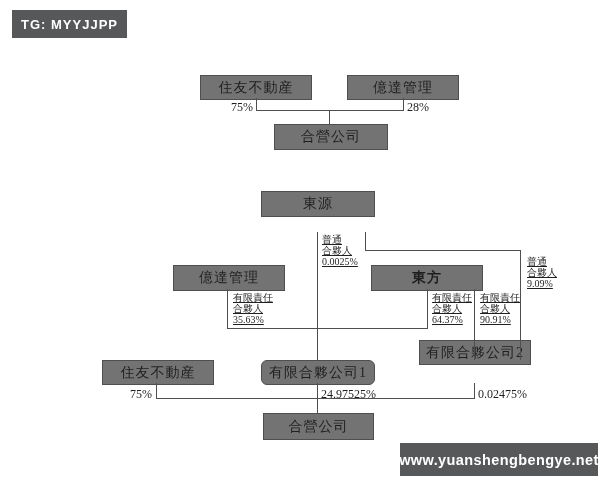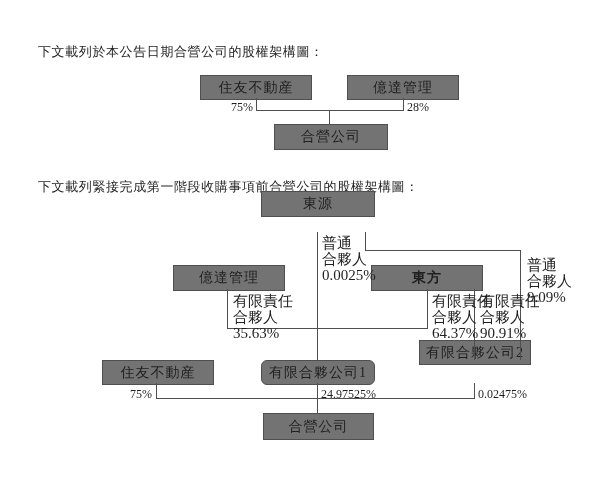--- a/index.html
+++ b/index.html
@@ -15,21 +15,21 @@
   .heading{position:absolute;font-size:13px;letter-spacing:.6px;white-space:nowrap;}
   .h1{left:38px;top:43px;}
   .h2{left:38px;top:178px;}
 
   .node{position:absolute;display:flex;align-items:center;justify-content:center;
         border:1.4px solid var(--line,#4f4f4f);background:#737373;font-size:14px;letter-spacing:1px;}
   .l{position:absolute;background:var(--line,#4f4f4f);}
   .lv{width:1.3px;} .lh{height:1.3px;}
 
   .pct{position:absolute;font-size:12px;white-space:nowrap;}
-  .mlabel{position:absolute;font-size:15px;line-height:1.08;white-space:pre-line;}
+  .mlabel{position:absolute;font-size:10px;line-height:1.08;white-space:pre-line;text-decoration:underline;}
 
   
   .d1-s{left:200px;top:75px;width:110px;height:23px;}
   .d1-y{left:347px;top:75px;width:110px;height:23px;}
   .d1-jv{left:274px;top:124px;width:112px;height:24px;}
   .d1-l1{left:256px;top:98px;height:13px;}
   .d1-l2{left:403px;top:98px;height:13px;}
   .d1-l3{left:256px;top:110px;width:148px;}
   .d1-l4{left:329px;top:110px;height:15px;}
   .d1-p75{left:218px;top:100px;width:35px;text-align:right;}
@@ -64,38 +64,37 @@
   .d2-lpc{left:480px;top:293px;}
   .d2-p75{left:116px;top:387px;width:36px;text-align:right;}
   .d2-p24{left:321px;top:387px;}
   .d2-p002{left:478px;top:387px;}
 </style>
 </head>
 <body>
 
 <div class="page">
 
+  <div class="badge badge-top">TG: MYYJJPP</div>
 
-  <div class="heading h1">下文載列於本公告日期合營公司的股權架構圖：</div>
 
   <div>
     <div class="node d1-s">住友不動産</div>
     <div class="node d1-y">億達管理</div>
     <div class="node d1-jv">合營公司</div>
 
     <div class="l lv d1-l1"></div>
     <div class="l lv d1-l2"></div>
     <div class="l lh d1-l3"></div>
     <div class="l lv d1-l4"></div>
 
     <div class="pct d1-p75">75%</div>
     <div class="pct d1-p25">28%</div>
   </div>
 
-  <div class="heading h2">下文載列緊接完成第一階段收購事項前合營公司的股權架構圖：</div>
 
   <div>
     <div class="node d2-dy">東源</div>
     <div class="node d2-y">億達管理</div>
     <div class="node d2-df">東方</div>
     <div class="node d2-s">住友不動産</div>
     <div class="node d2-lp1">有限合夥公司1</div>
     <div class="node d2-lp2">有限合夥公司2</div>
     <div class="node d2-jv">合營公司</div>
 
@@ -126,14 +125,15 @@
 64.37%</div>
     <div class="mlabel d2-lpc">有限責任
 合夥人
 90.91%</div>
 
     <div class="pct d2-p75">75%</div>
     <div class="pct d2-p24">24.97525%</div>
     <div class="pct d2-p002">0.02475%</div>
   </div>
 
+  <div class="badge badge-bottom">www.yuanshengbengye.net</div>
 
 </div>
 
 </body></html>

